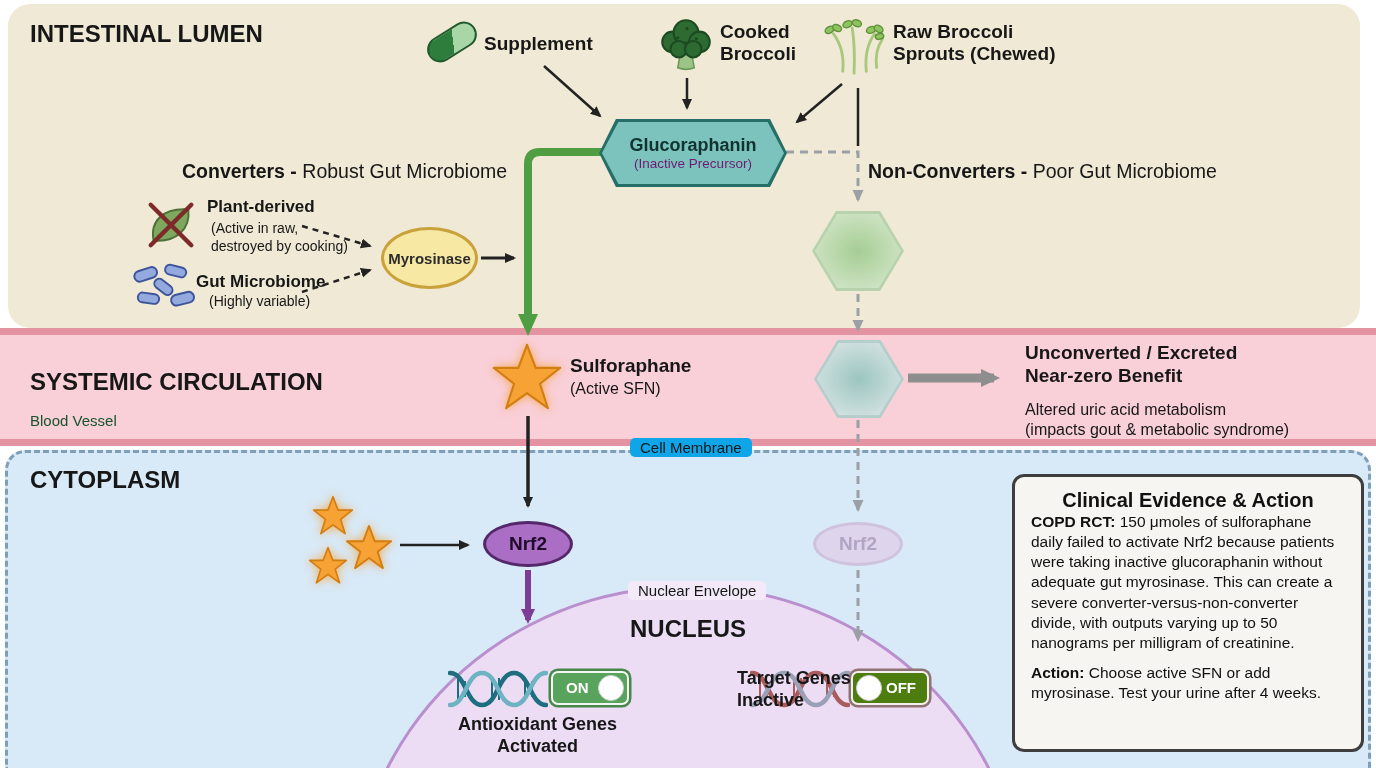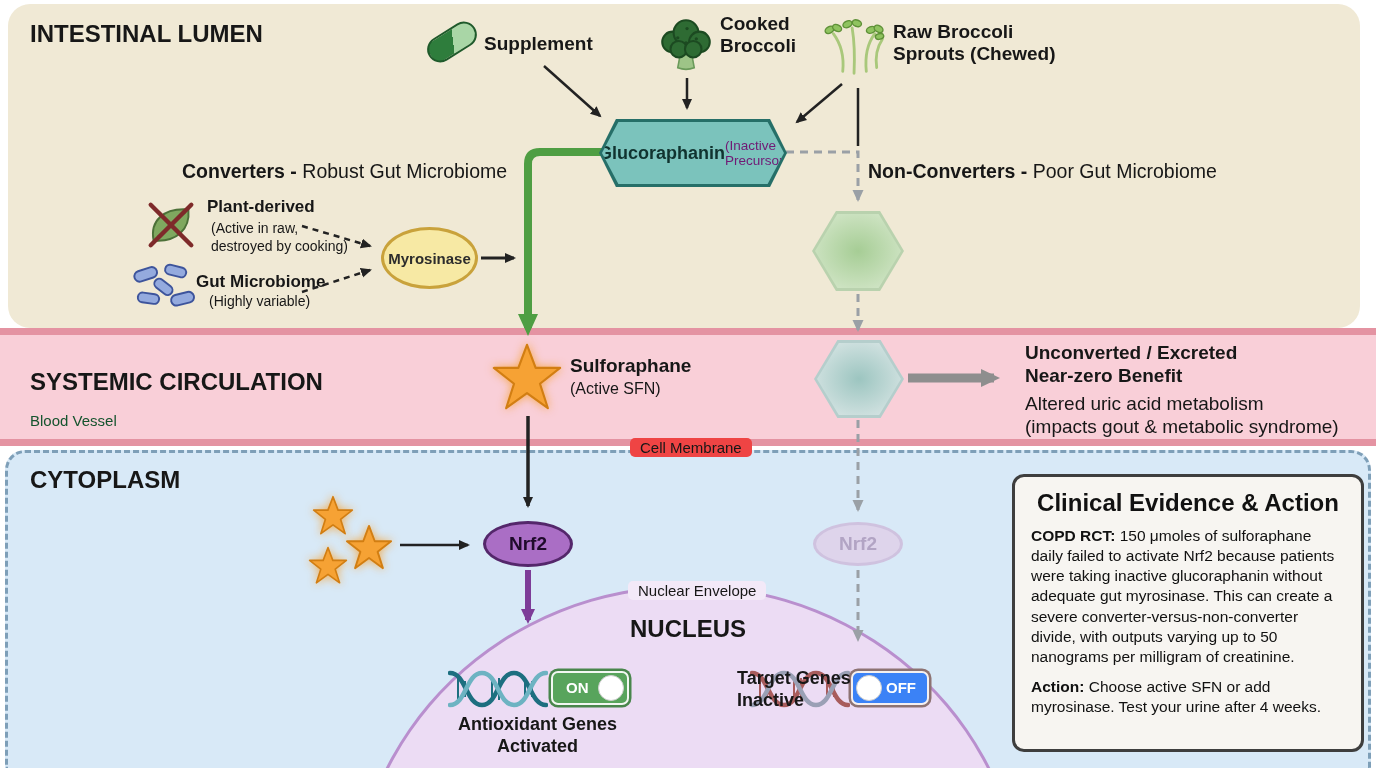--- a/index.html
+++ b/index.html
@@ -13,21 +13,21 @@
   .lumen-bg{left:8px;top:4px;width:1352px;height:324px;border-radius:22px;background:#f0e9d5;z-index:0;}
   .pink-band{left:0;top:328px;width:1376px;height:118px;background:#f9cfd8;border-top:7px solid #e493a2;border-bottom:7px solid #e493a2;z-index:0;}
   .cyto-bg{left:5px;top:450px;width:1366px;height:320px;background:#d8e9f7;border:3px dashed #7e9fb8;border-bottom:none;border-radius:20px 20px 0 0;z-index:0;}
   .nucleus{left:352px;top:585px;width:672px;height:650px;border-radius:50%;background:#ecdcf4;border:3px solid #b98fce;z-index:1;}
 
   
   .overlay{left:0;top:0;z-index:2;pointer-events:none;}
 
   
   .hex{z-index:3;}
-  .hex .inner{position:absolute;inset:3px;display:flex;flex-direction:row;align-items:center;justify-content:center;}
+  .hex .inner{position:absolute;inset:3px;display:flex;flex-direction:column;align-items:center;justify-content:center;text-align:center;}
   .clip-gluco{clip-path:polygon(0% 50%,9% 0%,91% 0%,100% 50%,91% 100%,9% 100%);}
   .clip-hex{clip-path:polygon(0% 50%,26% 0%,74% 0%,100% 50%,74% 100%,26% 100%);}
 
   .hex-gluco{left:599px;top:119px;width:188px;height:68px;background:#266f68;}
   .hex-gluco .inner{background:#7bc3bc;}
   .gluco-name{font-size:18px;font-weight:bold;color:#10332f;line-height:1.15;}
   .gluco-sub{font-size:13.5px;color:#701a75;}
 
   .hex-faded-green{left:812px;top:211px;width:92px;height:80px;background:#b9d2ae;}
   .hex-faded-green .inner{background:radial-gradient(ellipse at center,#a6cd95 0%,#cfe4c4 80%);}
@@ -35,52 +35,52 @@
   .hex-faded-teal .inner{background:radial-gradient(ellipse at center,#9cc5c0 0%,#d2e2e1 80%);}
 
   .myro{left:381px;top:227px;width:97px;height:62px;border-radius:50%;background:#f7e9a4;border:3px solid #c9a23b;display:flex;align-items:center;justify-content:center;font-size:15px;font-weight:bold;color:#2c2c2c;z-index:3;}
 
   .nrf2{left:483px;top:521px;width:90px;height:46px;border-radius:50%;background:#aa6ec5;border:3px solid #54276b;display:flex;align-items:center;justify-content:center;font-size:19px;font-weight:bold;color:#1f0b2b;z-index:3;}
   .nrf2-faded{left:813px;top:522px;width:90px;height:44px;border-radius:50%;background:#ded4eb;border:3px solid #cfc2df;display:flex;align-items:center;justify-content:center;font-size:19px;font-weight:bold;color:#b2a4c4;z-index:3;}
 
   
   .t-lumen-title{left:30px;top:20px;font-size:24px;font-weight:bold;z-index:3;}
   .t-supplement{left:484px;top:33px;font-size:19px;font-weight:bold;z-index:3;}
-  .t-cooked{left:720px;top:13px;font-size:19px;font-weight:bold;line-height:1.15;z-index:3;}
+  .t-cooked{left:720px;top:21px;font-size:19px;font-weight:bold;line-height:1.15;z-index:3;}
   .t-sprouts{left:893px;top:21px;font-size:19px;font-weight:bold;line-height:1.15;z-index:3;}
   .t-converters{left:182px;top:160px;font-size:19.5px;z-index:3;}
   .t-nonconverters{left:868px;top:160px;font-size:19.5px;z-index:3;}
   .t-plant-title{left:207px;top:197px;font-size:17px;font-weight:bold;z-index:3;}
   .t-plant-sub{left:211px;top:219px;font-size:14px;line-height:1.3;z-index:3;}
   .t-micro-title{left:196px;top:272px;font-size:17px;font-weight:bold;z-index:3;}
   .t-micro-sub{left:209px;top:293px;font-size:14px;z-index:3;}
 
   .t-circ-title{left:30px;top:368px;font-size:24px;font-weight:bold;z-index:3;}
   .t-vessel{left:30px;top:412px;font-size:15px;color:#14532d;z-index:3;}
   .t-sfn-name{left:570px;top:355px;font-size:19px;font-weight:bold;z-index:3;}
   .t-sfn-sub{left:570px;top:380px;font-size:16px;z-index:3;}
   .t-absorb{left:235px;top:390px;width:268px;text-align:right;z-index:3;}
   .t-absorb .a1{font-size:15px;font-weight:bold;}
   .t-absorb .a2{font-size:14px;}
   .t-excreted{left:1025px;top:342px;width:335px;z-index:3;}
   .t-excreted .e1{font-size:19px;font-weight:bold;line-height:1.2;}
   .t-excreted .e2{font-size:19px;line-height:1.2;font-weight:bold;}
-  .t-excreted .e3{font-size:19px;line-height:1.25;margin-top:4px;}
+  .t-excreted .e3{font-size:16px;line-height:1.25;margin-top:12px;}
 
   .t-cyto-title{left:30px;top:466px;font-size:24px;font-weight:bold;z-index:3;}
   .pill-label{font-size:15px;padding:1px 10px;border-radius:5px;z-index:4;}
-  .t-membrane{left:630px;top:438px;background:#ef4444;text-align:center;}
+  .t-membrane{left:630px;top:438px;background:#0ea5e9;text-align:center;}
   .t-envelope{left:628px;top:581px;background:#f3e9f8;}
   .t-nucleus{left:558px;top:615px;width:260px;text-align:center;font-size:24px;font-weight:bold;z-index:3;}
   .t-antiox{left:425px;top:714px;width:225px;text-align:center;font-size:18px;font-weight:bold;line-height:1.2;z-index:3;}
   .t-target{left:737px;top:668px;width:220px;text-align:left;font-size:18px;font-weight:bold;line-height:1.2;z-index:3;}
 
   
   .clinical{left:1012px;top:474px;width:352px;min-height:278px;background:#f7f5f1;border:3px solid #3e3e3e;border-radius:12px;padding:12px 16px;z-index:3;}
-  .clinical h3{font-size:24px;text-align:center;margin-bottom:9px;color:#111;}
+  .clinical h3{font-size:20px;text-align:center;color:#111;}
   .clinical p{font-size:15.5px;line-height:1.3;color:#111;}
   .clinical p + p{margin-top:10px;}
 
   
   .ic{z-index:3;}
   .capsule-wrap{left:424px;top:22px;width:56px;height:40px;z-index:3;}
   .capsule{position:absolute;left:1px;top:7px;width:54px;height:26px;border-radius:13px;border:2.5px solid #1f5a2b;background:linear-gradient(115deg,#2e7d3c 0 52%,#a9d6a6 52% 100%);transform:rotate(-32deg);}
   .ic-broccoli{left:655px;top:12px;}
   .ic-sprouts{left:822px;top:10px;}
   .ic-leaf{left:142px;top:196px;}
@@ -93,21 +93,21 @@
   .dna-on{left:448px;top:666px;}
   .dna-off{left:750px;top:666px;}
 
   
   .toggle{position:absolute;width:78px;height:34px;border-radius:7px;z-index:3;}
   .toggle .knob{position:absolute;top:2px;width:26px;height:26px;border-radius:50%;background:#fff;border:1px solid #cfcfcf;}
   .toggle .tl{position:absolute;top:0;line-height:30px;font-weight:bold;font-size:15px;color:#fff;}
   .toggle-on{left:551px;top:671px;background:#58a45c;border:2px solid #f2f7f2;box-shadow:0 0 0 2.5px #49864c;}
   .toggle-on .knob{right:3px;}
   .toggle-on .tl{left:13px;}
-  .toggle-off{left:851px;top:671px;background:#3b82f6;border:2px solid #f5f0f0;box-shadow:0 0 0 2.5px #8d7373;}
+  .toggle-off{left:851px;top:671px;background:#4d7c0f;border:2px solid #f5f0f0;box-shadow:0 0 0 2.5px #8d7373;}
   .toggle-off .knob{left:3px;}
   .toggle-off .tl{right:11px;}
 </style>
 </head>
 <body>
 
 <div id="stage">
 
   <div class="abs lumen-bg"></div>
   <div class="abs pink-band"></div>

